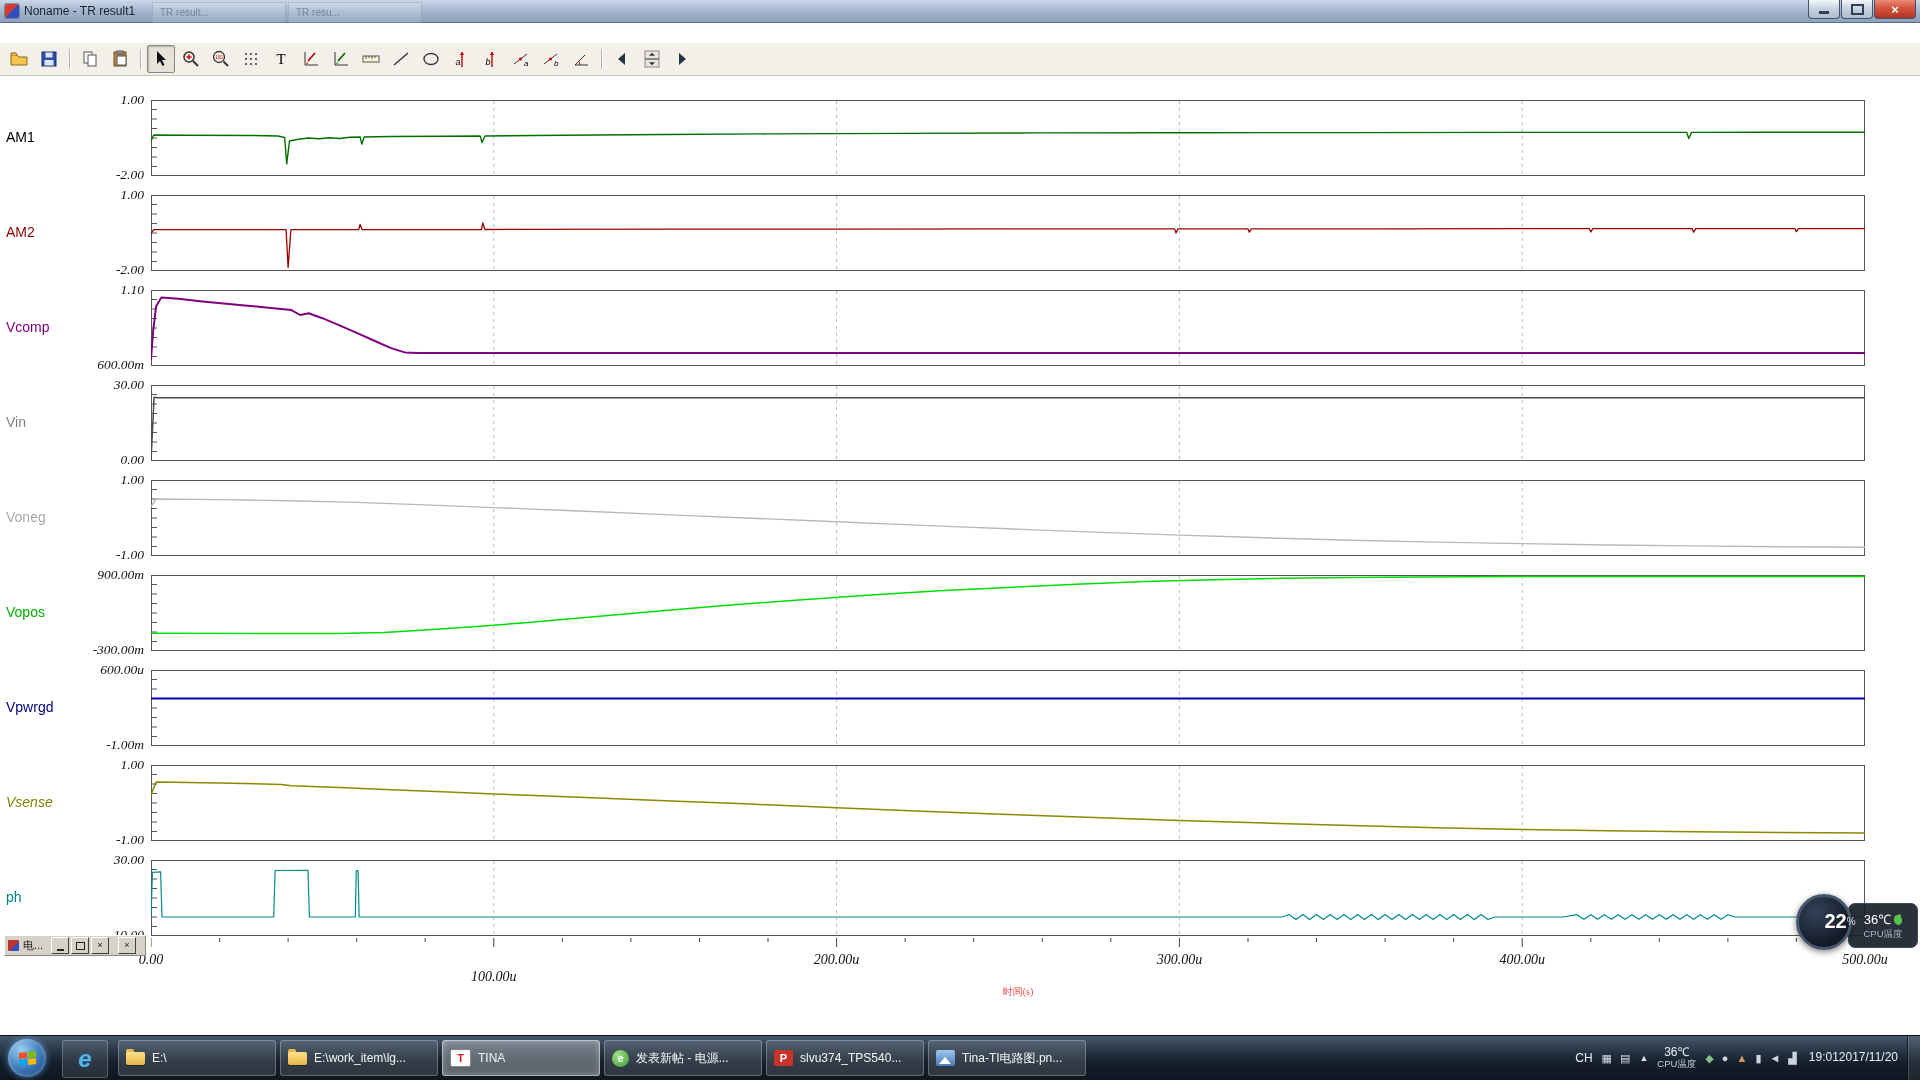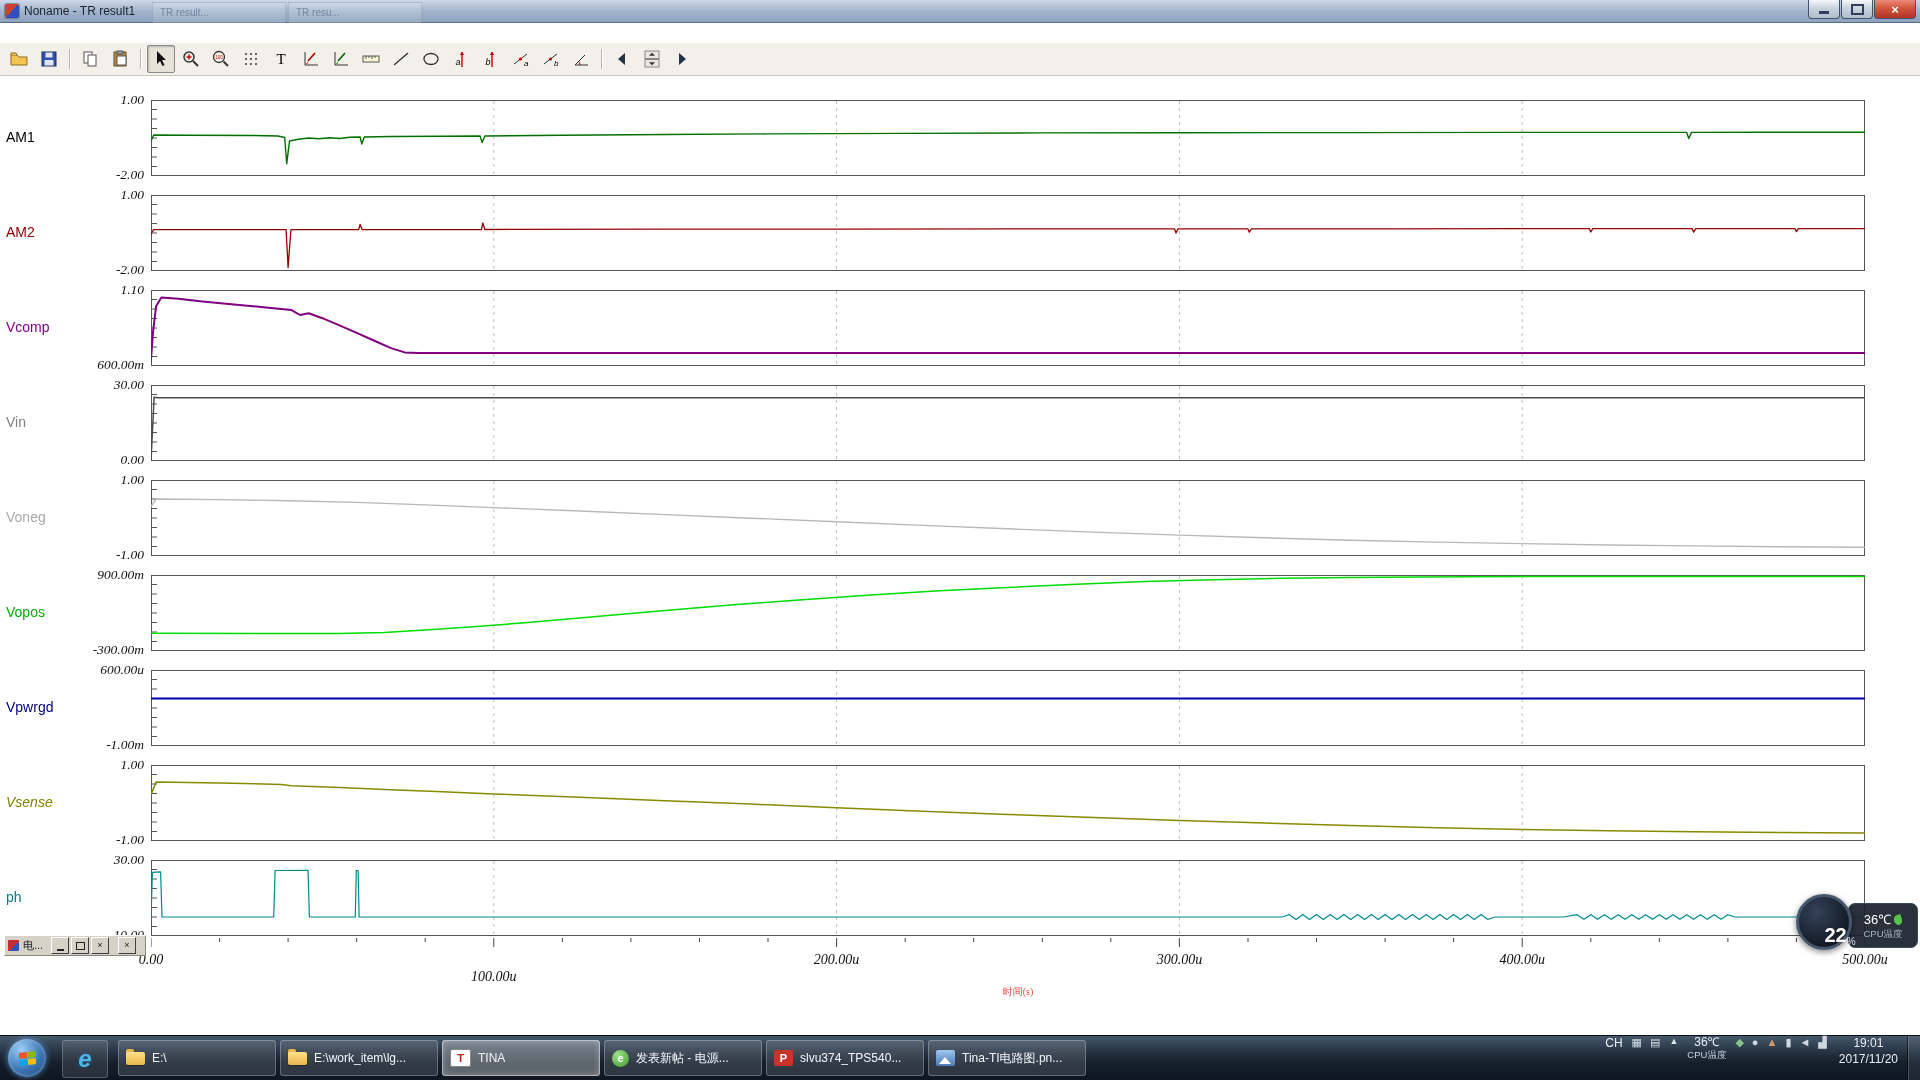--- a/index.html
+++ b/index.html
@@ -76,41 +76,41 @@
   .tkb .lbl{white-space:nowrap;overflow:hidden;margin-left:7px;}
   .ticon{width:19px;height:16px;flex:0 0 auto;display:flex;align-items:center;justify-content:center;
     font-size:11px;font-weight:bold;color:#fff;border-radius:2px;}
   .ticon.folder{position:relative;background:linear-gradient(#ffe08a,#e8b64a);height:13px;border-radius:1px 2px 2px 2px;box-shadow:0 1px 1px #00000055;}
   .ticon.folder:before{content:"";position:absolute;left:0;top:-3px;width:8px;height:3px;background:#e8b64a;border-radius:2px 2px 0 0;}
   .ticon.tina{background:#fdfdfd;color:#c02020;border:1px solid #888;}
   .ticon.browser{background:radial-gradient(circle at 35% 30%,#9fe08a,#3f9b2f);border-radius:50%;width:17px;height:17px;}
   .ticon.pdf{background:#c8342a;}
   .ticon.image{background:linear-gradient(#9fc8ef,#4a79b8);position:relative;}
   .ticon.image:after{content:"";position:absolute;left:3px;bottom:2px;border-left:6px solid transparent;border-right:6px solid transparent;border-bottom:7px solid #ffffff;}
-  .tray{position:absolute;right:0;top:0;height:100%;display:flex;gap:9px;color:#e8eef5;font-size:12px;}
+  .tray{position:absolute;right:0;top:0;height:100%;display:flex;align-items:center;gap:9px;color:#e8eef5;font-size:12px;}
   .trlang{font-size:12px;}
   .tray .tico{font-size:11px;opacity:.9;}
   .trarrow{font-size:9px;opacity:.95;}
   .trtemp{display:flex;flex-direction:column;align-items:center;line-height:1.15;}
   .trtemp .t1{font-size:12px;}
   .trtemp .t2{font-size:9.5px;color:#c6d2de;}
-  .trclock{display:flex;flex-direction:column;align-items:center;line-height:1.3;font-size:12px;margin-left:3px;}
+  .trclock{display:flex;flex-direction:row;align-items:center;line-height:1.3;font-size:12px;margin-left:3px;}
   .sliver{width:12px;height:44px;background:rgba(255,255,255,.07);border-left:1px solid rgba(0,0,0,.65);
     box-shadow:inset 1px 0 0 rgba(255,255,255,.18);}
 
   
   .cpuball-wrap{position:absolute;left:1796px;top:894px;width:124px;height:60px;}
   .cputemp-box{position:absolute;left:52px;top:9px;width:68px;height:43px;border-radius:7px;
     background:rgba(24,32,42,.92);border:1px solid #3c4a5c;display:flex;flex-direction:column;align-items:center;justify-content:center;line-height:1.2;}
   .cputemp-box .row1{color:#fff;font-size:13px;display:flex;align-items:center;gap:3px;}
   .leaf{display:inline-block;width:8px;height:10px;background:#58c24a;border-radius:70% 0 70% 70%;transform:rotate(-18deg);}
   .cputemp-box .row2{font-size:9.5px;color:#aab6c4;}
   .cpucircle{position:absolute;left:0;top:0;width:56px;height:56px;border-radius:50%;
     background:radial-gradient(circle at 35% 30%,#33425a,#141b26 70%);border:3px solid #46586e;box-sizing:border-box;
-    display:flex;align-items:flex-end;justify-content:center;box-shadow:0 2px 6px rgba(0,0,0,.5);padding-left:32px;}
+    display:flex;align-items:flex-start;justify-content:center;box-shadow:0 2px 6px rgba(0,0,0,.5);padding-left:32px;}
   .cpucircle .pct{color:#fff;font-size:20px;font-weight:bold;margin-top:13px;}
   .cpucircle .pctu{color:#d6dee8;font-size:10px;margin-top:19px;}
 </style>
 </head>
 <body>
 
 <div id="screen">
 
   <div class="titlebar">
     <span class="app-icon"></span>

